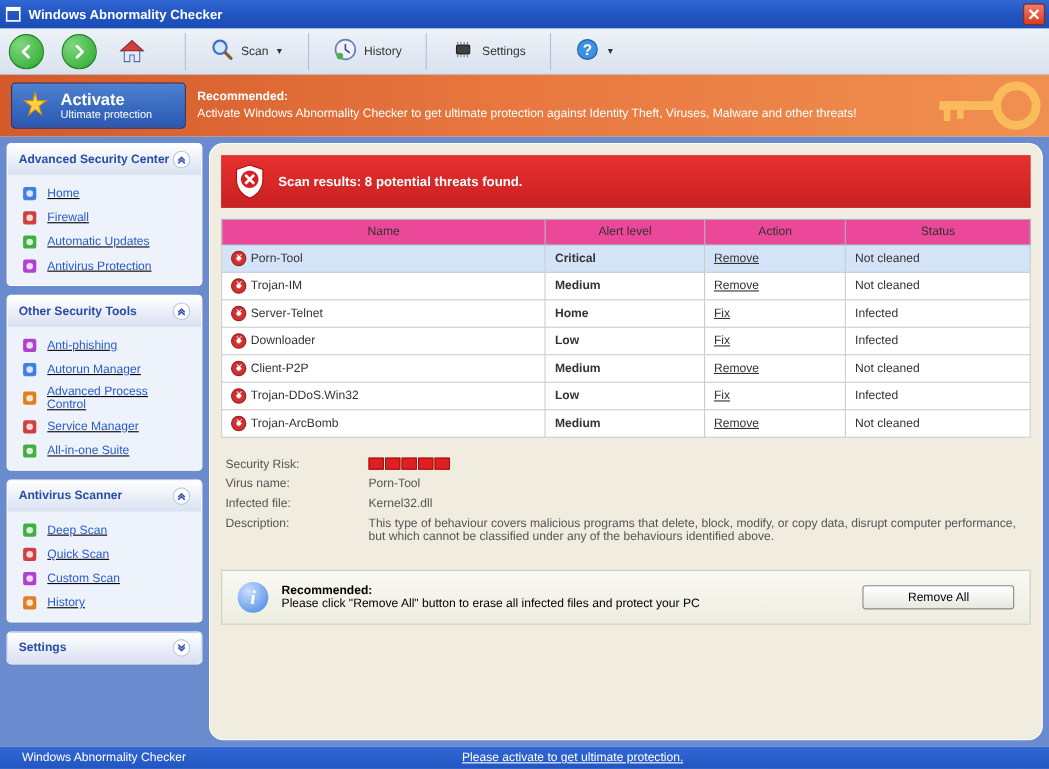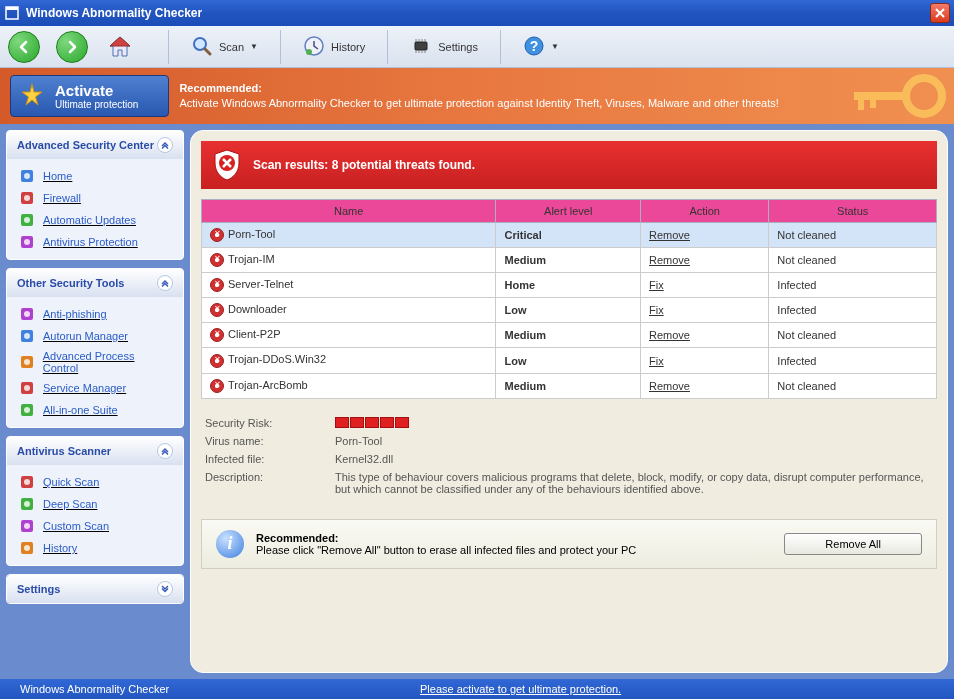--- a/index.html
+++ b/index.html
@@ -282,34 +282,34 @@
             <svg width="8" height="8" viewBox="0 0 8 8">
               <path d="M1 5 L4 2 L7 5" stroke="#3a5cb8" stroke-width="1.5" fill="none"></path>
               <path d="M1 7.5 L4 4.5 L7 7.5" stroke="#3a5cb8" stroke-width="1.5" fill="none"></path>
             </svg>
           </span>
         </div>
         <div class="panel-body">
           <div class="panel-item">
             <span class="panel-icon">
               <svg width="14" height="14" viewBox="0 0 14 14">
+                <rect x="1" y="1" width="12" height="12" rx="2" fill="#40b040"></rect>
+                <circle cx="7" cy="7" r="3" fill="#fff" opacity="0.8"></circle>
+              </svg>
+            </span>
+            <span>Deep Scan</span>
+          </div>
+          <div class="panel-item">
+            <span class="panel-icon">
+              <svg width="14" height="14" viewBox="0 0 14 14">
                 <rect x="1" y="1" width="12" height="12" rx="2" fill="#d04040"></rect>
                 <circle cx="7" cy="7" r="3" fill="#fff" opacity="0.8"></circle>
               </svg>
             </span>
             <span>Quick Scan</span>
-          </div>
-          <div class="panel-item">
-            <span class="panel-icon">
-              <svg width="14" height="14" viewBox="0 0 14 14">
-                <rect x="1" y="1" width="12" height="12" rx="2" fill="#40b040"></rect>
-                <circle cx="7" cy="7" r="3" fill="#fff" opacity="0.8"></circle>
-              </svg>
-            </span>
-            <span>Deep Scan</span>
           </div>
           <div class="panel-item">
             <span class="panel-icon">
               <svg width="14" height="14" viewBox="0 0 14 14">
                 <rect x="1" y="1" width="12" height="12" rx="2" fill="#b040d0"></rect>
                 <circle cx="7" cy="7" r="3" fill="#fff" opacity="0.8"></circle>
               </svg>
             </span>
             <span>Custom Scan</span>
           </div>

